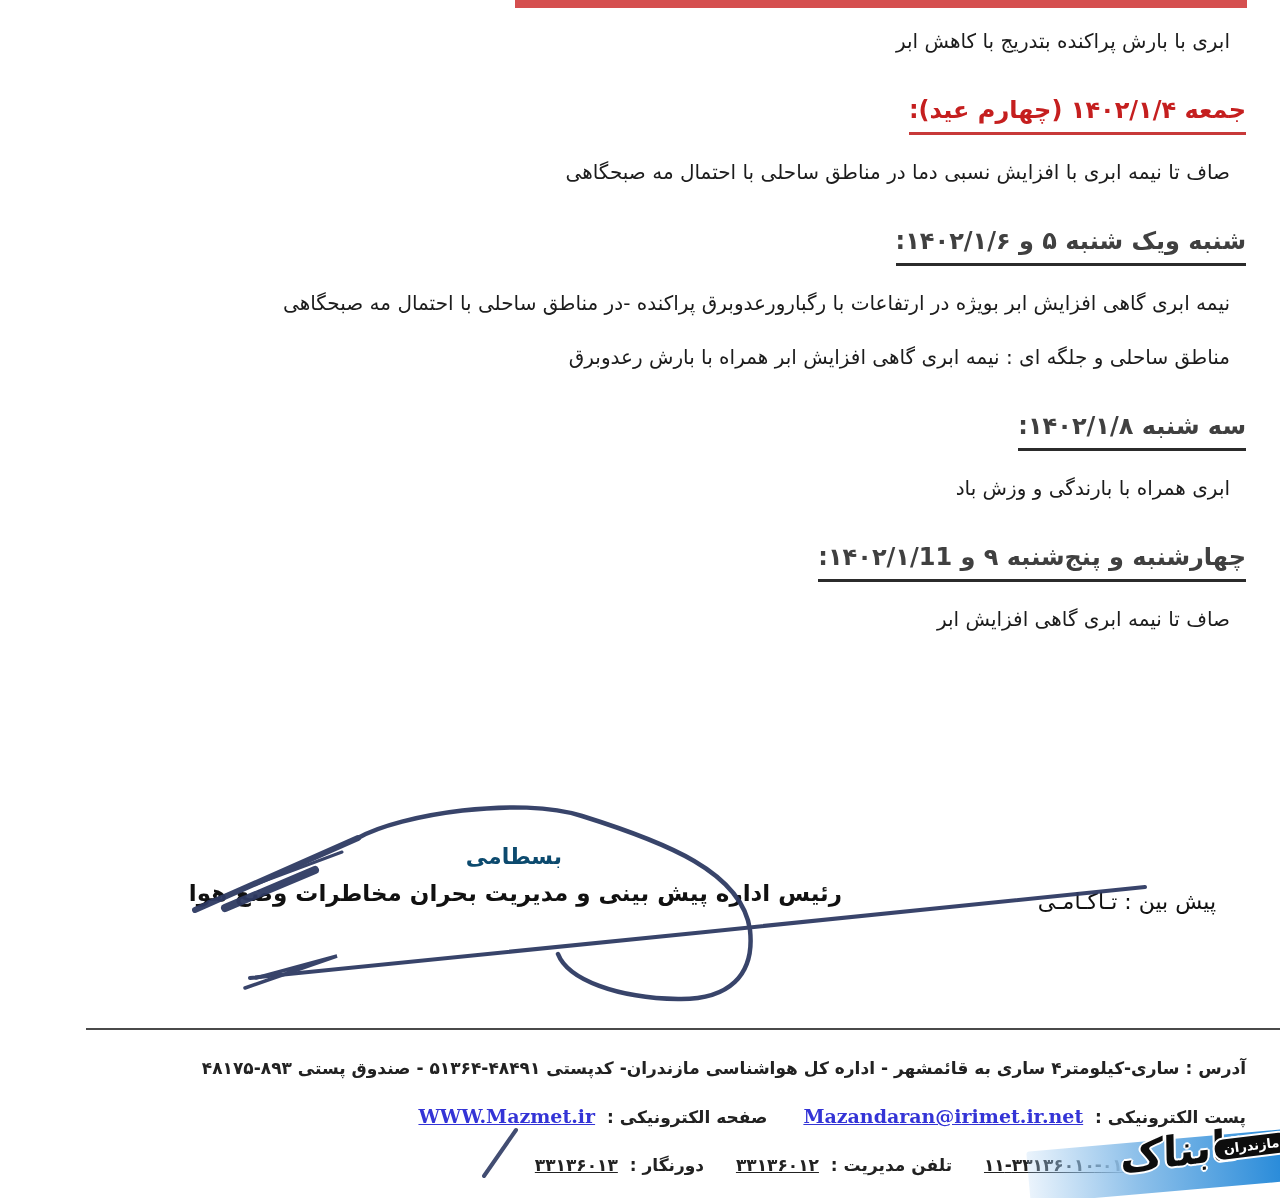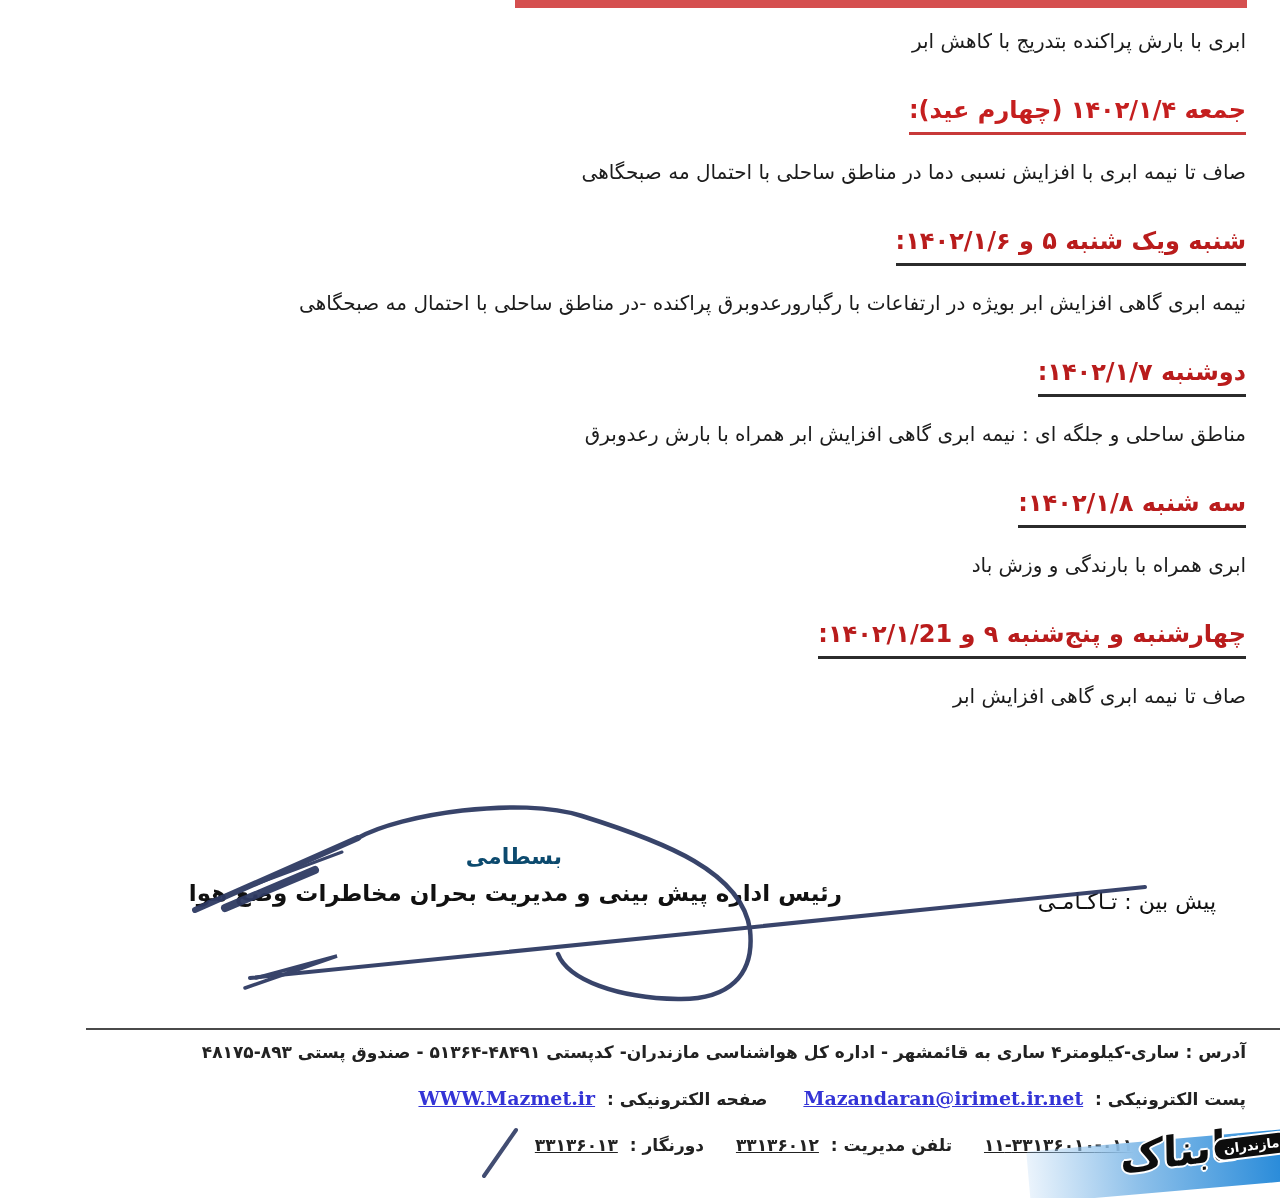--- a/index.html
+++ b/index.html
@@ -2,37 +2,37 @@
 <html lang="fa"><head>
 <meta charset="utf-8">
 <style>
   html,body{margin:0;padding:0;background:#fff;}
   #page{position:relative;width:1280px;height:1198px;background:#fff;overflow:hidden;
         font-family:"DejaVu Sans",sans-serif;direction:rtl;}
   
   .top-bar{position:absolute;top:0;left:515px;width:732px;height:8px;background:#d54f4f;}
   
   .forecast{padding:24px 34px 0 34px;}
-  .fc-line{margin:20px 0 0 0;font-size:20px;color:#1c1c1c;line-height:34px;text-align:right;}
+  .fc-line{margin:20px 16px 0 0;font-size:20px;color:#1c1c1c;line-height:34px;text-align:right;}
   .fc-line.gap{margin-top:28px;}
   .fc-head{margin:34px 0 0 0;text-align:right;}
-  .fc-head span{display:inline-block;font-size:24px;font-weight:bold;color:#b91c1c;
+  .fc-head span{display:inline-block;font-size:24px;font-weight:bold;color:#404040;
                 line-height:36px;padding-bottom:4px;border-bottom:3px solid #2b2b2b;}
   .fc-head.red span{color:#c51f1f;border-bottom-color:#c83939;margin-left:16px;}
   .intro{margin-top:0;}
   
   .sig-area{position:absolute;top:780px;left:0;width:1280px;height:250px;}
   .forecaster{position:absolute;top:62px;right:64px;font-size:22px;font-weight:normal;color:#111;margin-top:47px;}
   .sig-name{position:absolute;top:64px;right:718px;font-size:22px;font-weight:bold;color:#0c4a6e;}
   .sig-title{position:absolute;top:100px;right:438px;font-size:23px;font-weight:bold;color:#111;white-space:nowrap;}
   .sig-svg{position:absolute;top:0;left:90px;pointer-events:none;}
   
   .footer-rule{position:absolute;top:1028px;left:86px;width:1194px;border-top:2px solid #4a4a4a;}
   .footer{position:absolute;top:1036px;left:0;width:1280px;padding:0 34px 0 0;box-sizing:border-box;}
-  .f-line{margin:0 0 14px 0;font-size:17px;font-weight:bold;color:#222;text-align:right;line-height:32px;}
+  .f-line{margin:16px 0 14px 0;font-size:17px;font-weight:bold;color:#222;text-align:right;line-height:32px;}
   .f-line .lbl{margin-left:6px;}
   .f-line .num{margin-left:26px;text-decoration:underline;}
   .f-link{color:#3434d6;text-decoration:underline;font-family:"DejaVu Serif",serif;
           font-size:19px;direction:ltr;unicode-bidi:embed;margin-left:30px;font-weight:bold;}
   
   .pen-slash{position:absolute;top:1122px;left:472px;pointer-events:none;}
   
   .watermark{position:absolute;top:1140px;right:-16px;width:268px;height:52px;z-index:5;
              transform:rotate(-5deg);border-radius:3px;
              background:linear-gradient(90deg,rgba(173,209,243,0.25) 0%,#8fc1ea 40%,#1f86d8 100%);}
@@ -52,27 +52,26 @@
 
   <div class="forecast">
     <p class="fc-line intro">ابری با بارش پراکنده بتدریج با کاهش ابر</p>
 
     <h2 class="fc-head red"><span>جمعه ۱۴۰۲/۱/۴ (چهارم عید):</span></h2>
     <p class="fc-line">صاف تا نیمه ابری با افزایش نسبی دما در مناطق ساحلی با احتمال مه صبحگاهی</p>
 
     <h2 class="fc-head"><span>شنبه ویک شنبه  ۵ و ۱۴۰۲/۱/۶:</span></h2>
     <p class="fc-line">نیمه ابری گاهی افزایش ابر بویژه در ارتفاعات با رگبارورعدوبرق پراکنده  -در مناطق ساحلی با احتمال مه صبحگاهی</p>
 
-    <h2 class="fc-head"><span>دوشنبه ۱۴۰۲/۱/۷:</span></h2>
     <p class="fc-line">مناطق ساحلی و جلگه ای : نیمه ابری گاهی افزایش ابر همراه با بارش رعدوبرق</p>
 
     <h2 class="fc-head"><span>سه شنبه ۱۴۰۲/۱/۸:</span></h2>
     <p class="fc-line">ابری همراه با بارندگی و وزش باد</p>
 
-    <h2 class="fc-head"><span>چهارشنبه و پنج‌شنبه ۹ و ۱۴۰۲/۱/21:</span></h2>
+    <h2 class="fc-head"><span>چهارشنبه و پنج‌شنبه ۹ و ۱۴۰۲/۱/11:</span></h2>
     <p class="fc-line">صاف تا نیمه ابری گاهی افزایش ابر</p>
   </div>
 
   <div class="sig-area">
     <div class="forecaster">پیش بین : تـاکـامـی</div>
     <div class="sig-name">بسطامی</div>
     <div class="sig-title">رئیس اداره پیش بینی و مدیریت بحران مخاطرات وضع هوا</div>
     <svg class="sig-svg" width="1080" height="250" viewBox="0 0 1080 250">
       <g fill="none" stroke="#2e3a63" stroke-linecap="round" opacity="0.95">
         <path d="M105,130 L268,58" stroke-width="6"></path>

